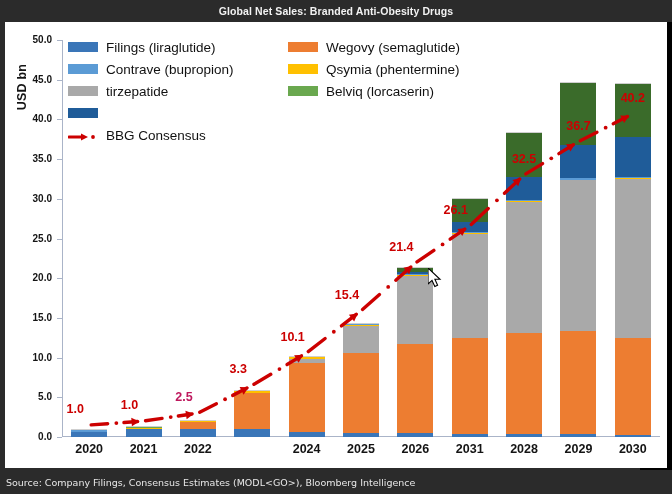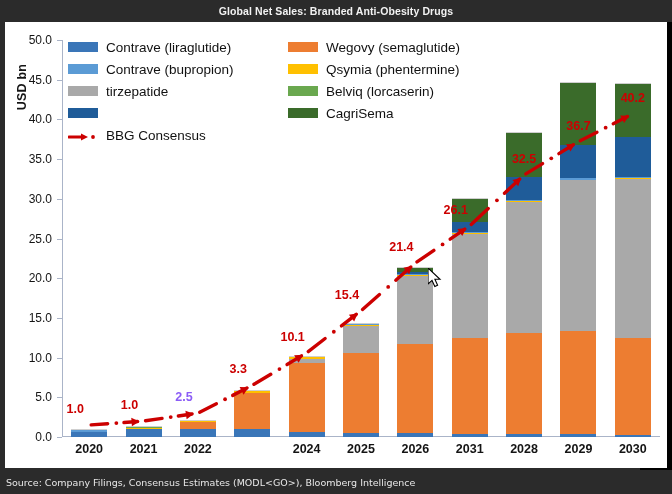--- a/index.html
+++ b/index.html
@@ -77,22 +77,22 @@
     transform-origin: center center;
     font-size: 12.5px;
     font-weight: bold;
     color: #141414;
     letter-spacing: 0.2px;
   }
   .ytick-label {
     position: absolute;
     width: 42px;
     text-align: right;
-    font-size: 12px;
-    font-weight: normal;
+    font-size: 10px;
+    font-weight: bold;
     color: #141414;
     line-height: 12px;
   }
   .ytick-mark {
     position: absolute;
     width: 5px;
     height: 1px;
     background: #aab4c8;
   }
   .xtick-label {
@@ -363,36 +363,36 @@
         <polygon points="570.0449329405644,121.69354070113484 565.4741141663222,129.5419555559342 560.9773016588823,122.2112886508749" fill="#cc0000"></polygon>
         <line x1="575.235359839039" y1="118.69167031907052" x2="591.9381818181819" y2="110.15339999999996" stroke="#cc0000" stroke-width="3.4" stroke-linecap="round"></line>
         <circle cx="600.6363636363637" cy="105.70699999999997" r="1.9" fill="#cc0000"></circle>
         <line x1="608.2472727272727" y1="101.81639999999996" x2="622.4757386647015" y2="94.5429890427883" stroke="#cc0000" stroke-width="3.4" stroke-linecap="round"></line>
         <polygon points="624.256553049195,93.63265936185886 619.0905043252194,101.10272901223763 615.1760866972227,93.44522715891569" fill="#cc0000"></polygon>
       </svg>
 
     <div id="value-labels">
         <div class="value-label" style="color: rgb(204, 0, 0); left: 40.1818px; top: 380.06px;">1.0</div>
         <div class="value-label" style="color: rgb(204, 0, 0); left: 94.5455px; top: 376.09px;">1.0</div>
-        <div class="value-label" style="color: #8b5cf6; left: 148.909px; top: 368.15px;">2.5</div>
+        <div class="value-label" style="color: #be185d; left: 148.909px; top: 368.15px;">2.5</div>
         <div class="value-label" style="color: rgb(204, 0, 0); left: 203.273px; top: 340.36px;">3.3</div>
         <div class="value-label" style="color: rgb(204, 0, 0); left: 257.636px; top: 307.806px;">10.1</div>
         <div class="value-label" style="color: rgb(204, 0, 0); left: 312px; top: 265.724px;">15.4</div>
         <div class="value-label" style="color: rgb(204, 0, 0); left: 366.364px; top: 218.084px;">21.4</div>
         <div class="value-label" style="color: rgb(204, 0, 0); left: 420.727px; top: 180.766px;">26.1</div>
         <div class="value-label" style="color: rgb(204, 0, 0); left: 489.091px; top: 129.95px;">32.5</div>
         <div class="value-label" style="color: rgb(204, 0, 0); left: 543.455px; top: 96.602px;">36.7</div>
         <div class="value-label" style="color: rgb(204, 0, 0); left: 597.818px; top: 68.812px;">40.2</div>
       </div>
 
     <div id="legend">
       <div class="legend-col" id="legend-col-left" style="left:45px;">
           <div class="legend-row">
             <span class="legend-swatch" style="background: rgb(58, 118, 184);"></span>
-            <span class="legend-text">Contrave (liraglutide)</span>
+            <span class="legend-text">Filings (liraglutide)</span>
           </div>
           <div class="legend-row">
             <span class="legend-swatch" style="background: rgb(91, 155, 213);"></span>
             <span class="legend-text">Contrave (bupropion)</span>
           </div>
           <div class="legend-row">
             <span class="legend-swatch" style="background: rgb(169, 169, 169);"></span>
             <span class="legend-text">tirzepatide</span>
           </div>
           <div class="legend-row">
@@ -413,24 +413,20 @@
             <span class="legend-text">Wegovy (semaglutide)</span>
           </div>
           <div class="legend-row">
             <span class="legend-swatch" style="background: rgb(255, 192, 0);"></span>
             <span class="legend-text">Qsymia (phentermine)</span>
           </div>
           <div class="legend-row">
             <span class="legend-swatch" style="background: rgb(106, 168, 79);"></span>
             <span class="legend-text">Belviq (lorcaserin)</span>
           </div>
-          <div class="legend-row">
-            <span class="legend-swatch" style="background: rgb(58, 107, 42);"></span>
-            <span class="legend-text">CagriSema</span>
-          </div>
         </div>
     </div>
 
     <svg id="cursor" width="16" height="22" viewBox="0 0 16 22" style="left: 423px; top: 246px;">
       <polygon points="0,0 0,16 4,12.4 6.8,18.6 9.6,17.3 6.9,11.3 12,11.3" fill="#ffffff" stroke="#000000" stroke-width="1.1"></polygon>
     </svg>
   </div>
 
   <div id="footer-bar">
     <div id="source-text">Source: Company Filings, Consensus Estimates (MODL&lt;GO&gt;), Bloomberg Intelligence</div>

